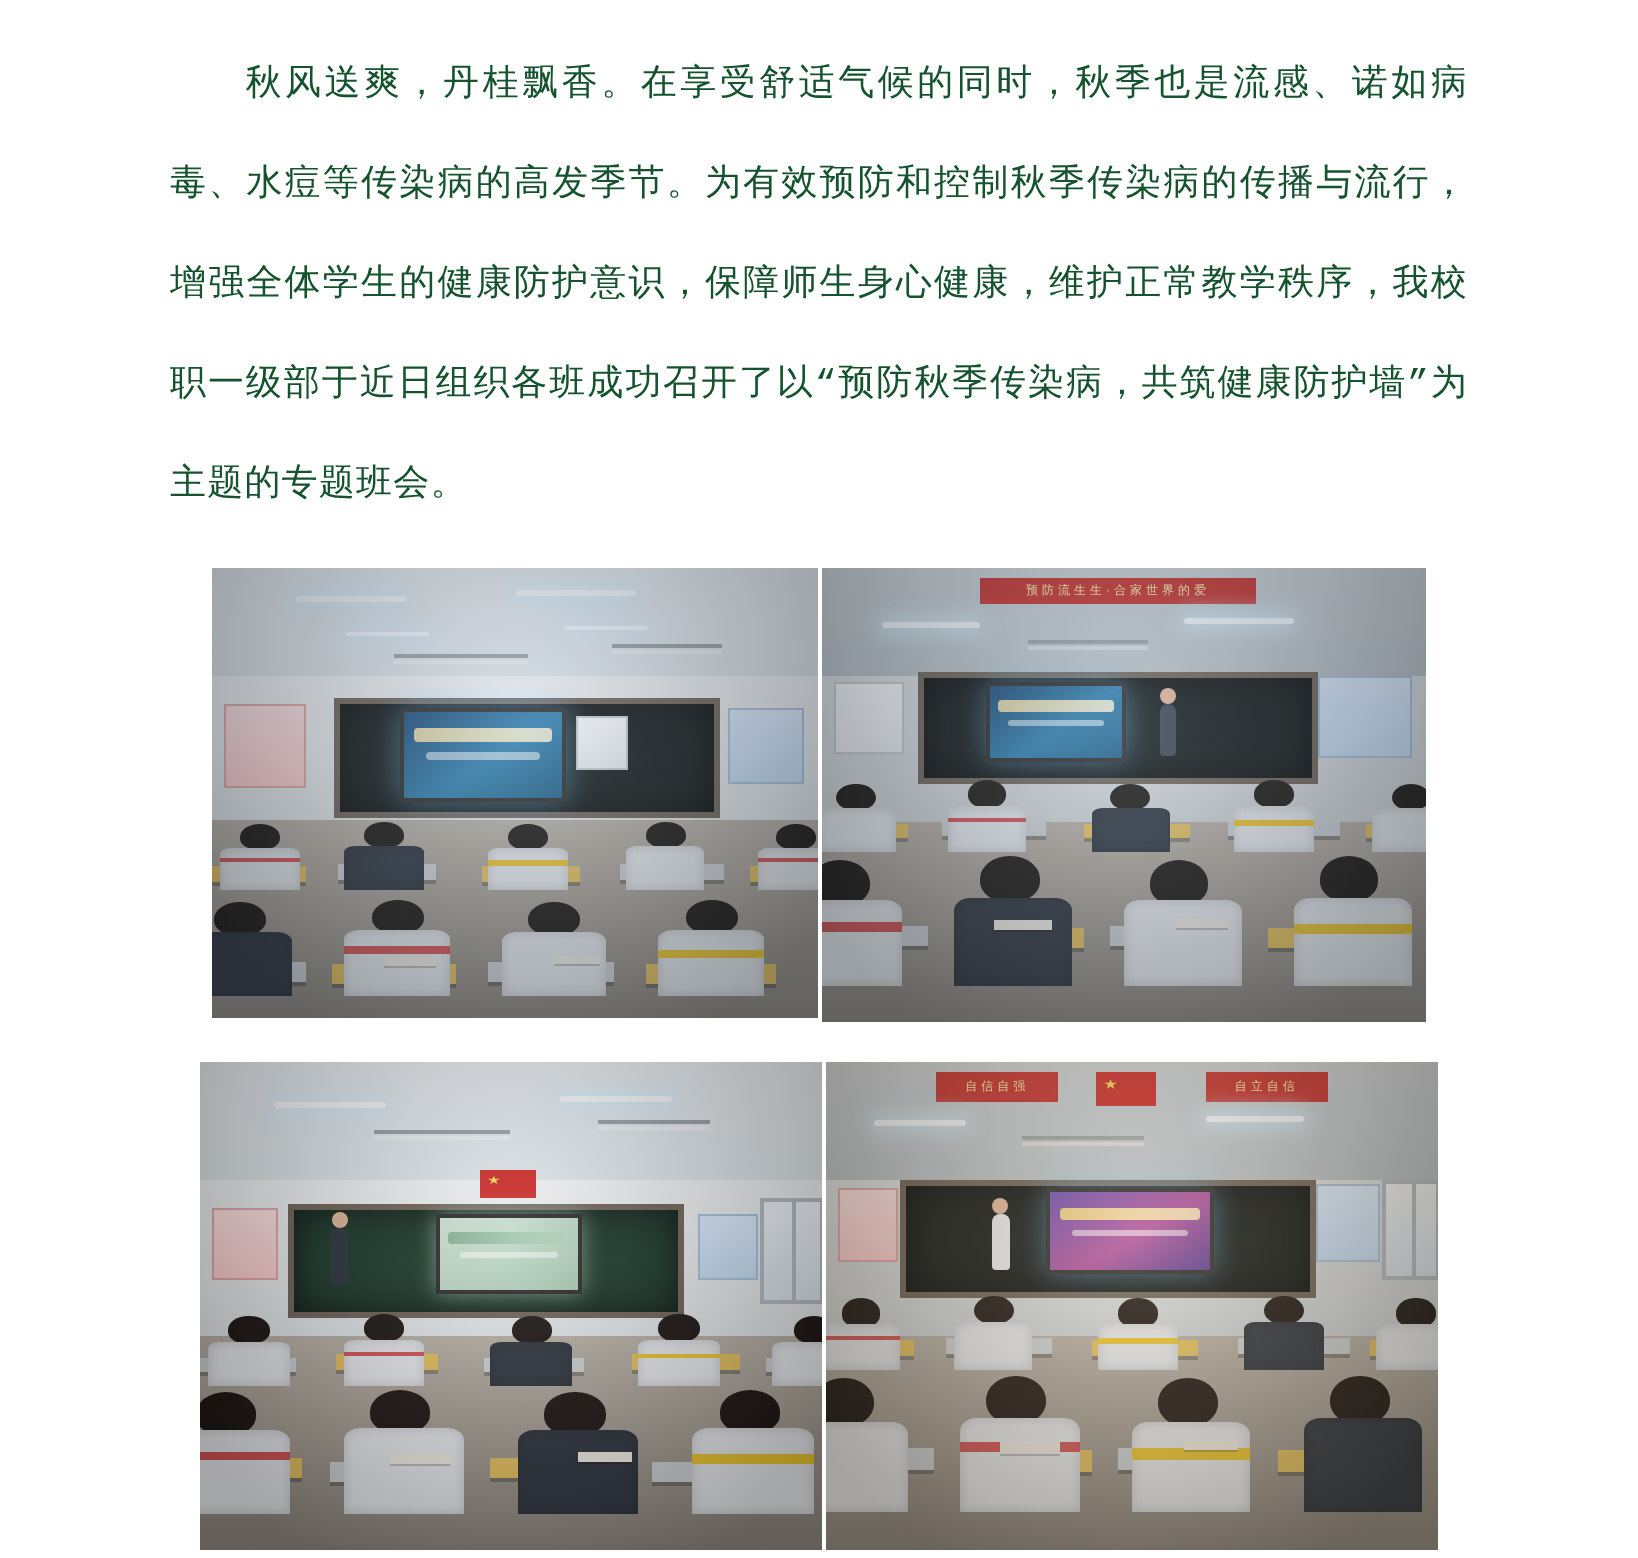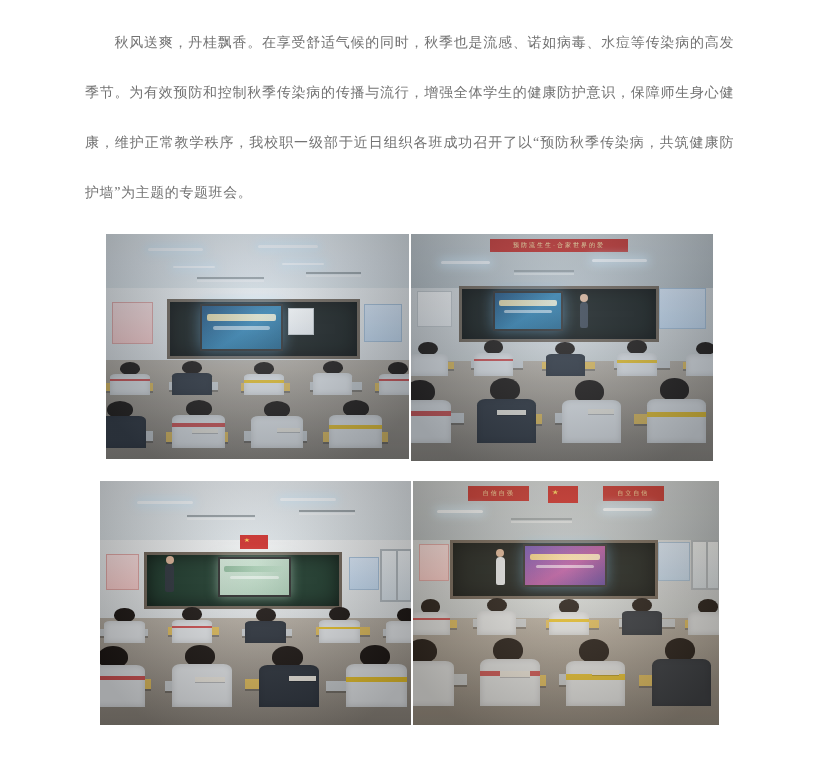--- a/index.html
+++ b/index.html
@@ -18,28 +18,28 @@
     width: 819px;
     height: 779px;
     background: #ffffff;
   }
   .article-body {
     padding: 18px 85px 0 85px;
     box-sizing: border-box;
   }
   .paragraph {
     margin: 0;
-    font-size: 14px;
+    font-size: 18px;
     line-height: 50px;
-    color: #737373;
+    color: #14532d;
     text-align: justify;
     text-justify: inter-ideograph;
     text-indent: 2.1em;
     letter-spacing: 0.6px;
-    font-family: Liberation Serif, serif;
+    font-family: Liberation Mono, monospace;
   }
   .gallery {
     margin-top: 16px;
     padding: 0 85px;
     box-sizing: border-box;
   }
   .photo-row {
     display: flex;
     justify-content: center;
     align-items: flex-start;

